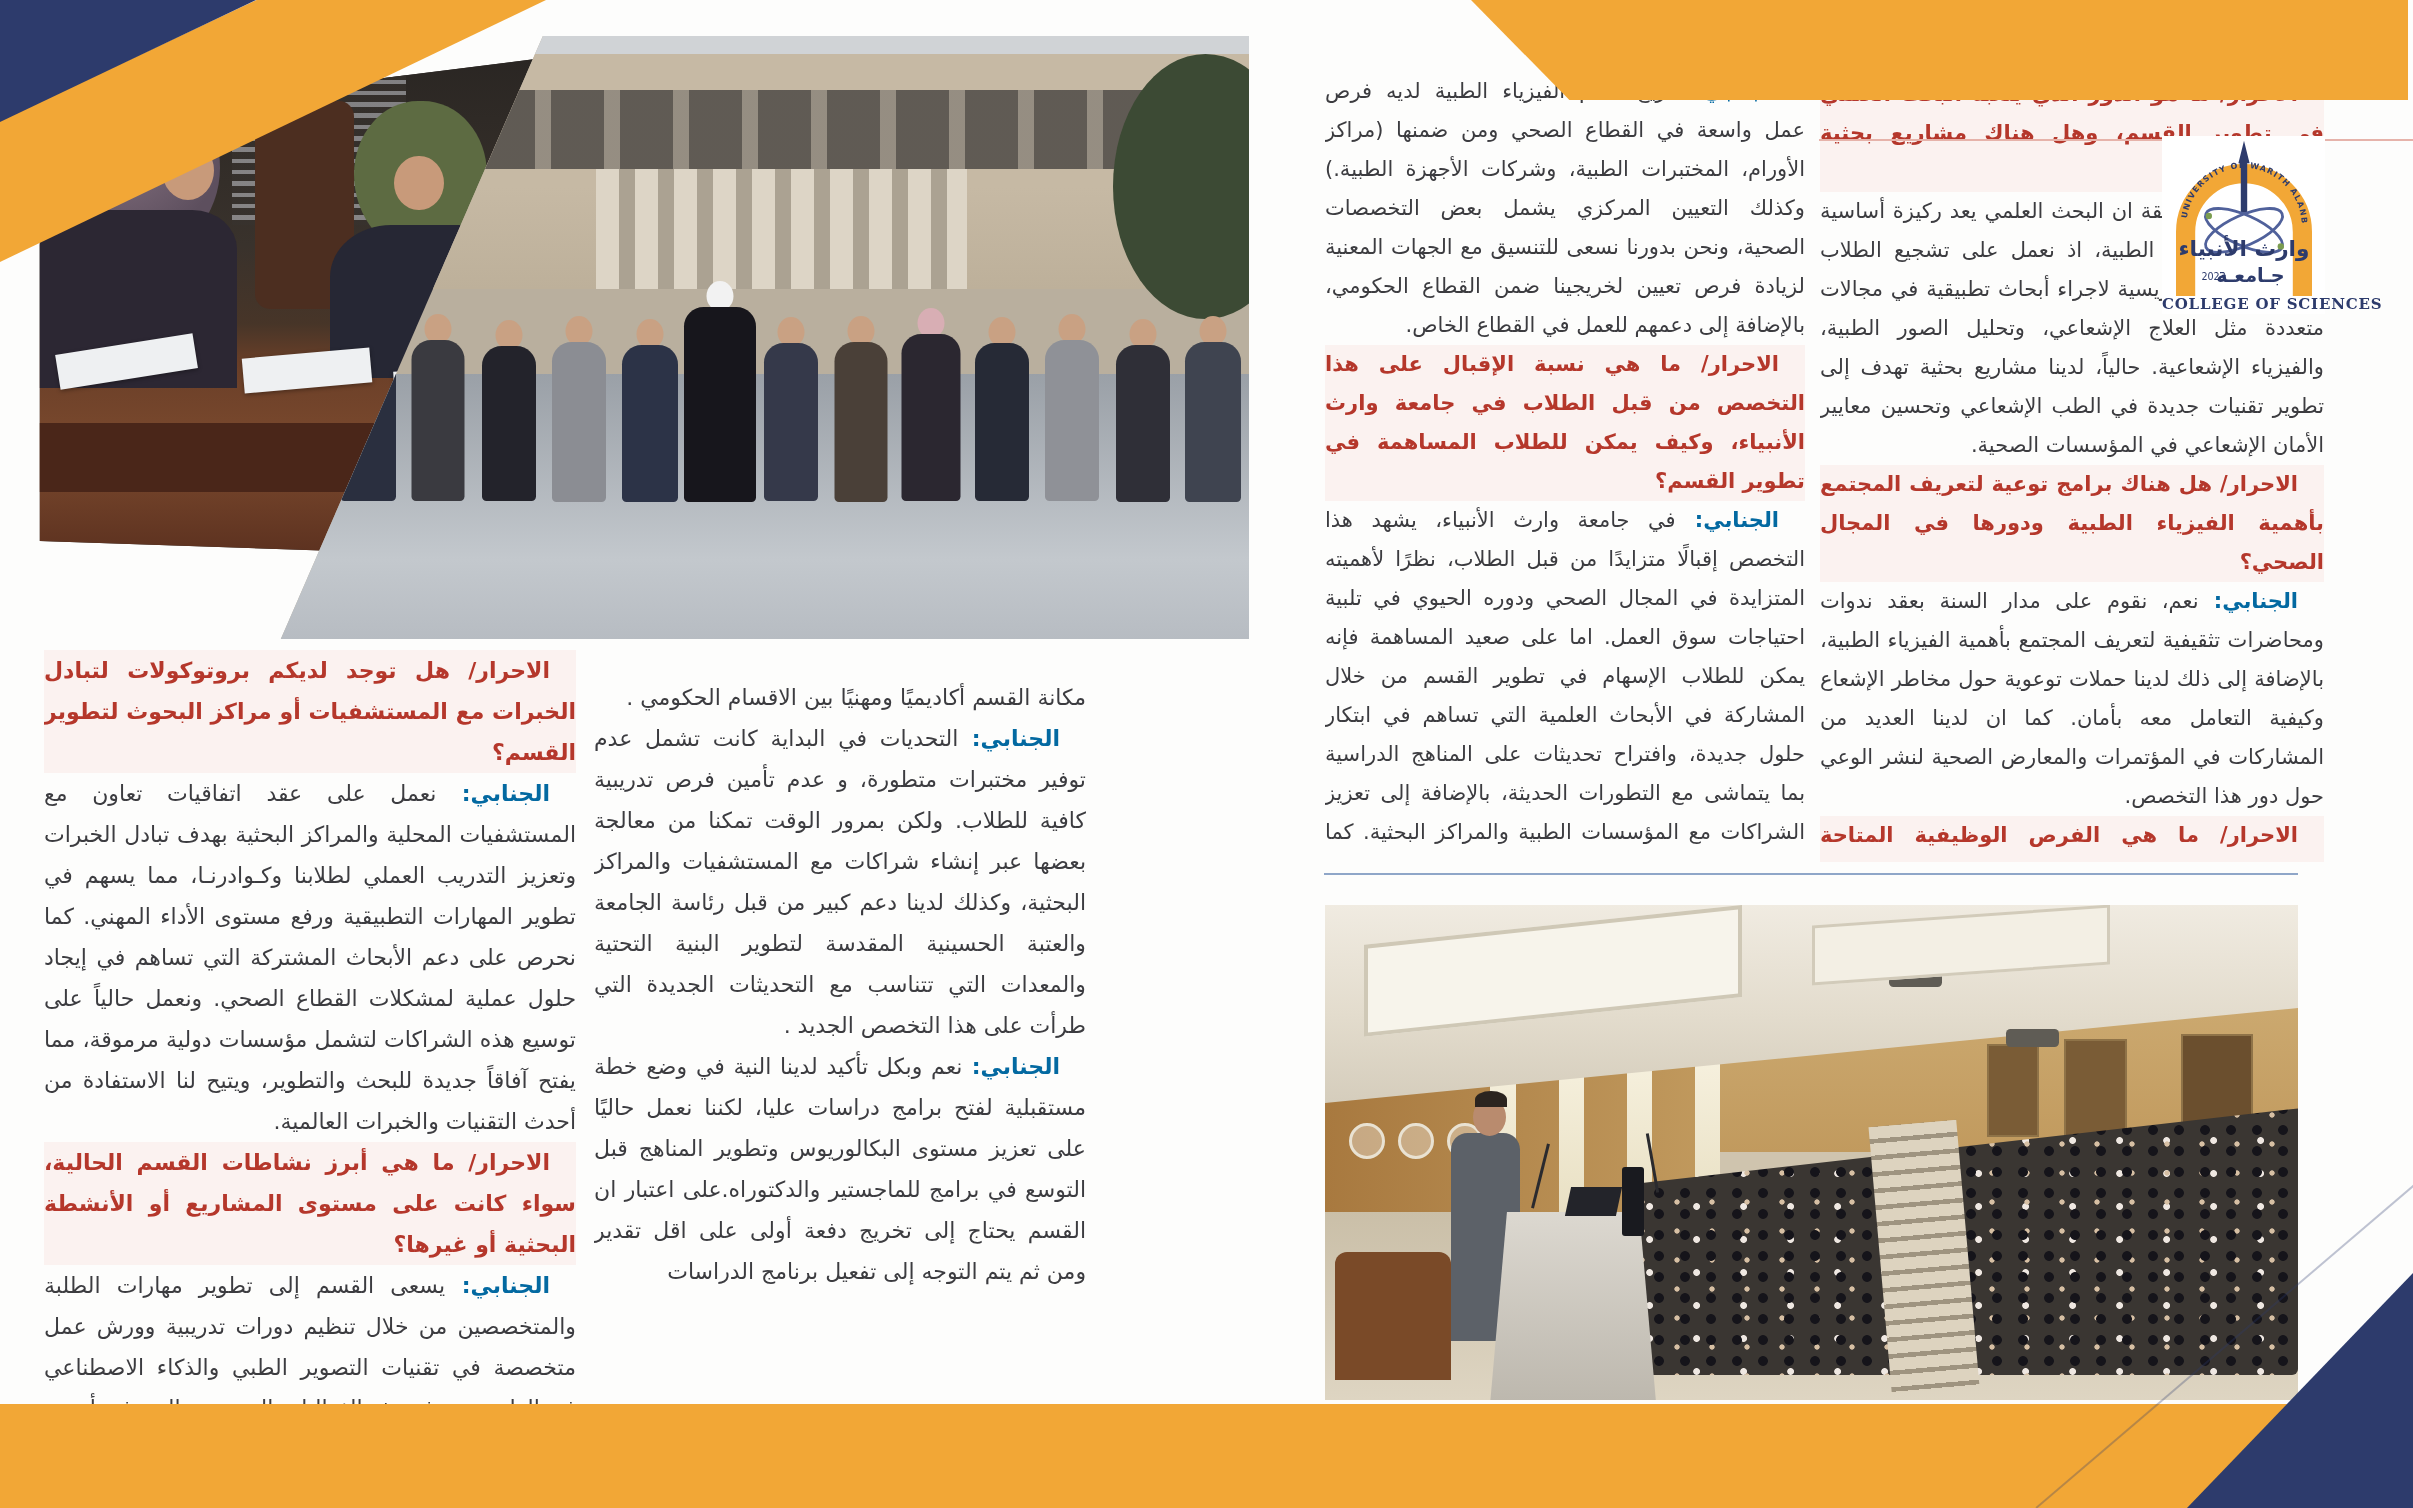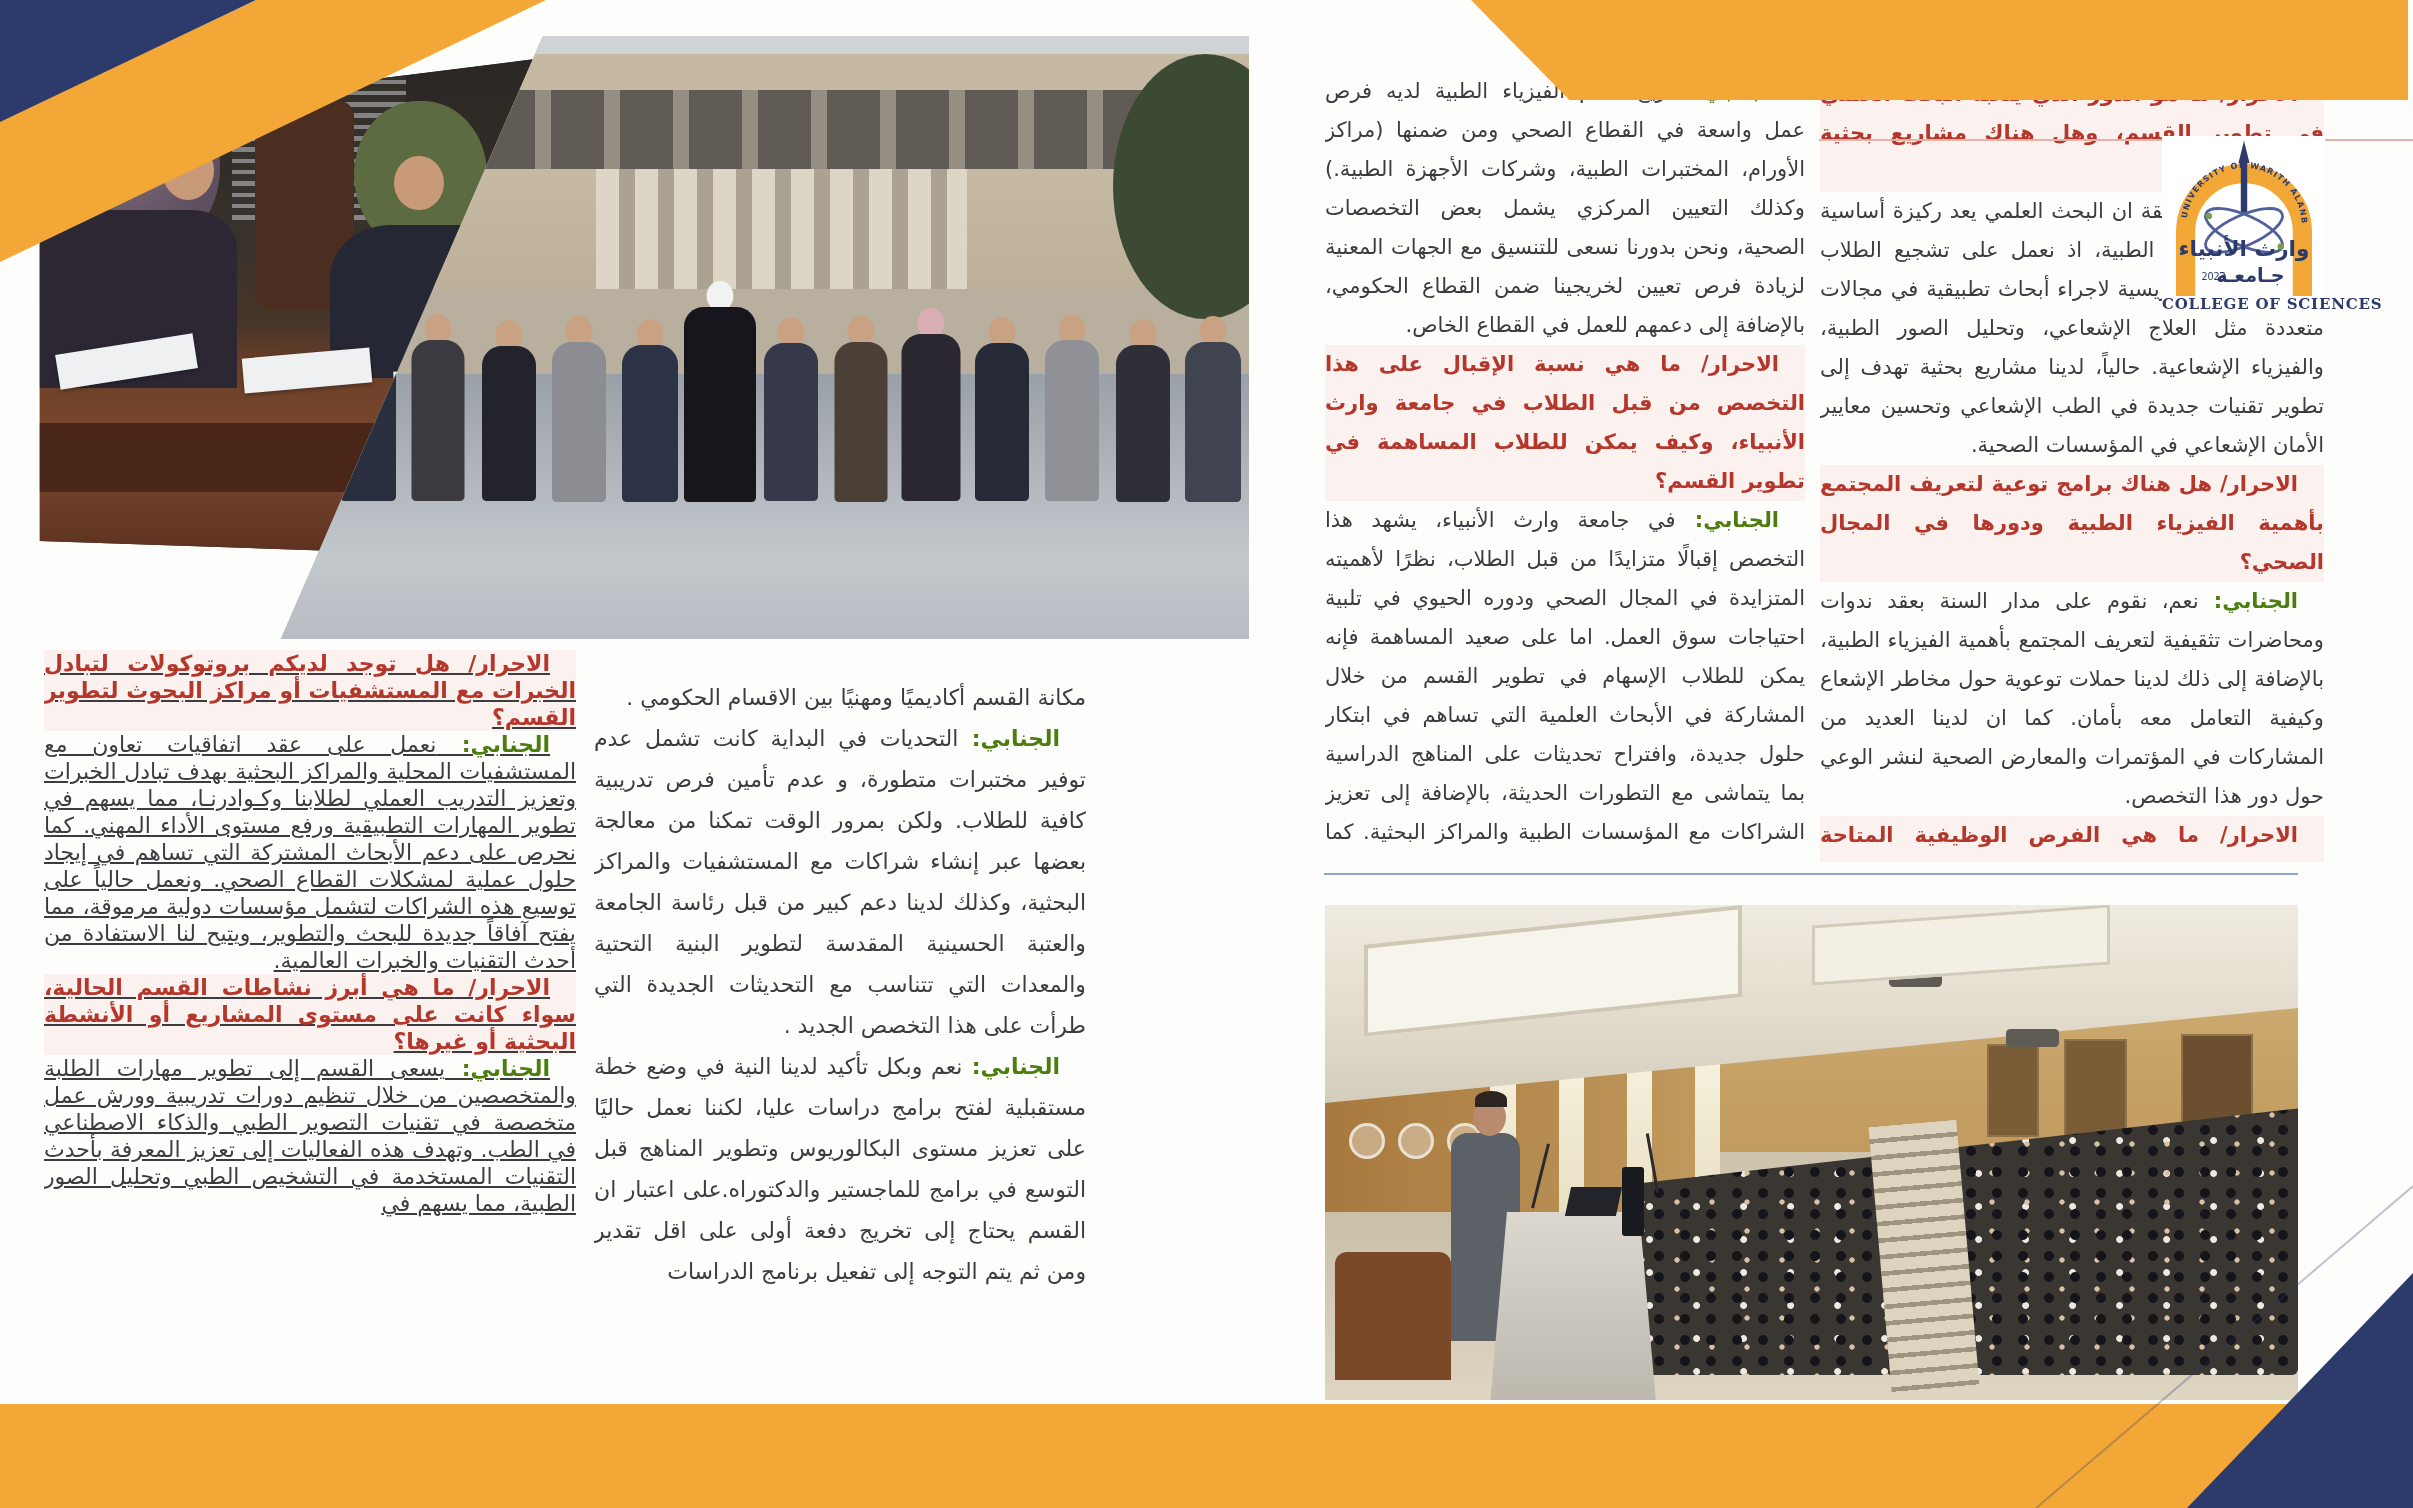--- a/index.html
+++ b/index.html
@@ -110,25 +110,25 @@
   .aud-mic2{left:33.5%;top:46%;width:3px;height:60px;background:#2a2a2e;transform:rotate(-10deg);}
   .aud-speaker{left:30.5%;top:53%;width:22.6px;height:69px;background:#191a1f;border-radius:3px;}
   .aud-chair{left:1%;top:70%;width:12%;height:26%;background:#7a4a28;border-radius:12px 12px 0 0;}
 
   
   .col{position:absolute;overflow:hidden;direction:rtl;text-align:justify;
        color:#3c3c40;z-index:2;}
   #col-rp-right{left:1820px;top:75px;width:504px;height:787px;font-size:21px;line-height:39px;}
   #col-rp-left {left:1325px;top:72px;width:480px;height:790px;font-size:21px;line-height:39px;}
   #col-lp-right{left:594px;top:677px;width:492px;height:724px;font-size:22px;line-height:41px;}
-  #col-lp-left {left:44px;top:650px;width:532px;height:754px;font-size:22px;line-height:27px;text-decoration:underline;}
+  #col-lp-left {left:44px;top:650px;width:532px;height:754px;font-size:22px;line-height:41px;}
   .blk{margin:0;text-indent:26px;}
   .blk.q{color:#B5372B;font-weight:bold;background:rgba(236,150,138,.10);}
   .blk .lbl{font-weight:bold;}
-  .blk.a .lbl{color:#4d7c0f;}
+  .blk.a .lbl{color:#0369a1;}
   .blk.pl{text-indent:0;}
 
   
   #logo{position:absolute;left:2162px;top:136px;width:163px;height:178px;background:#ffffff;
         z-index:5;text-align:center;}
   #logo svg{display:block;margin:0 auto;}
   #college-label{position:absolute;left:0;bottom:1.5px;width:100%;
       font-family:"DejaVu Serif",serif;font-weight:bold;font-size:15px;
       letter-spacing:0.8px;color:#2D3B6C;white-space:nowrap;}
 </style>

